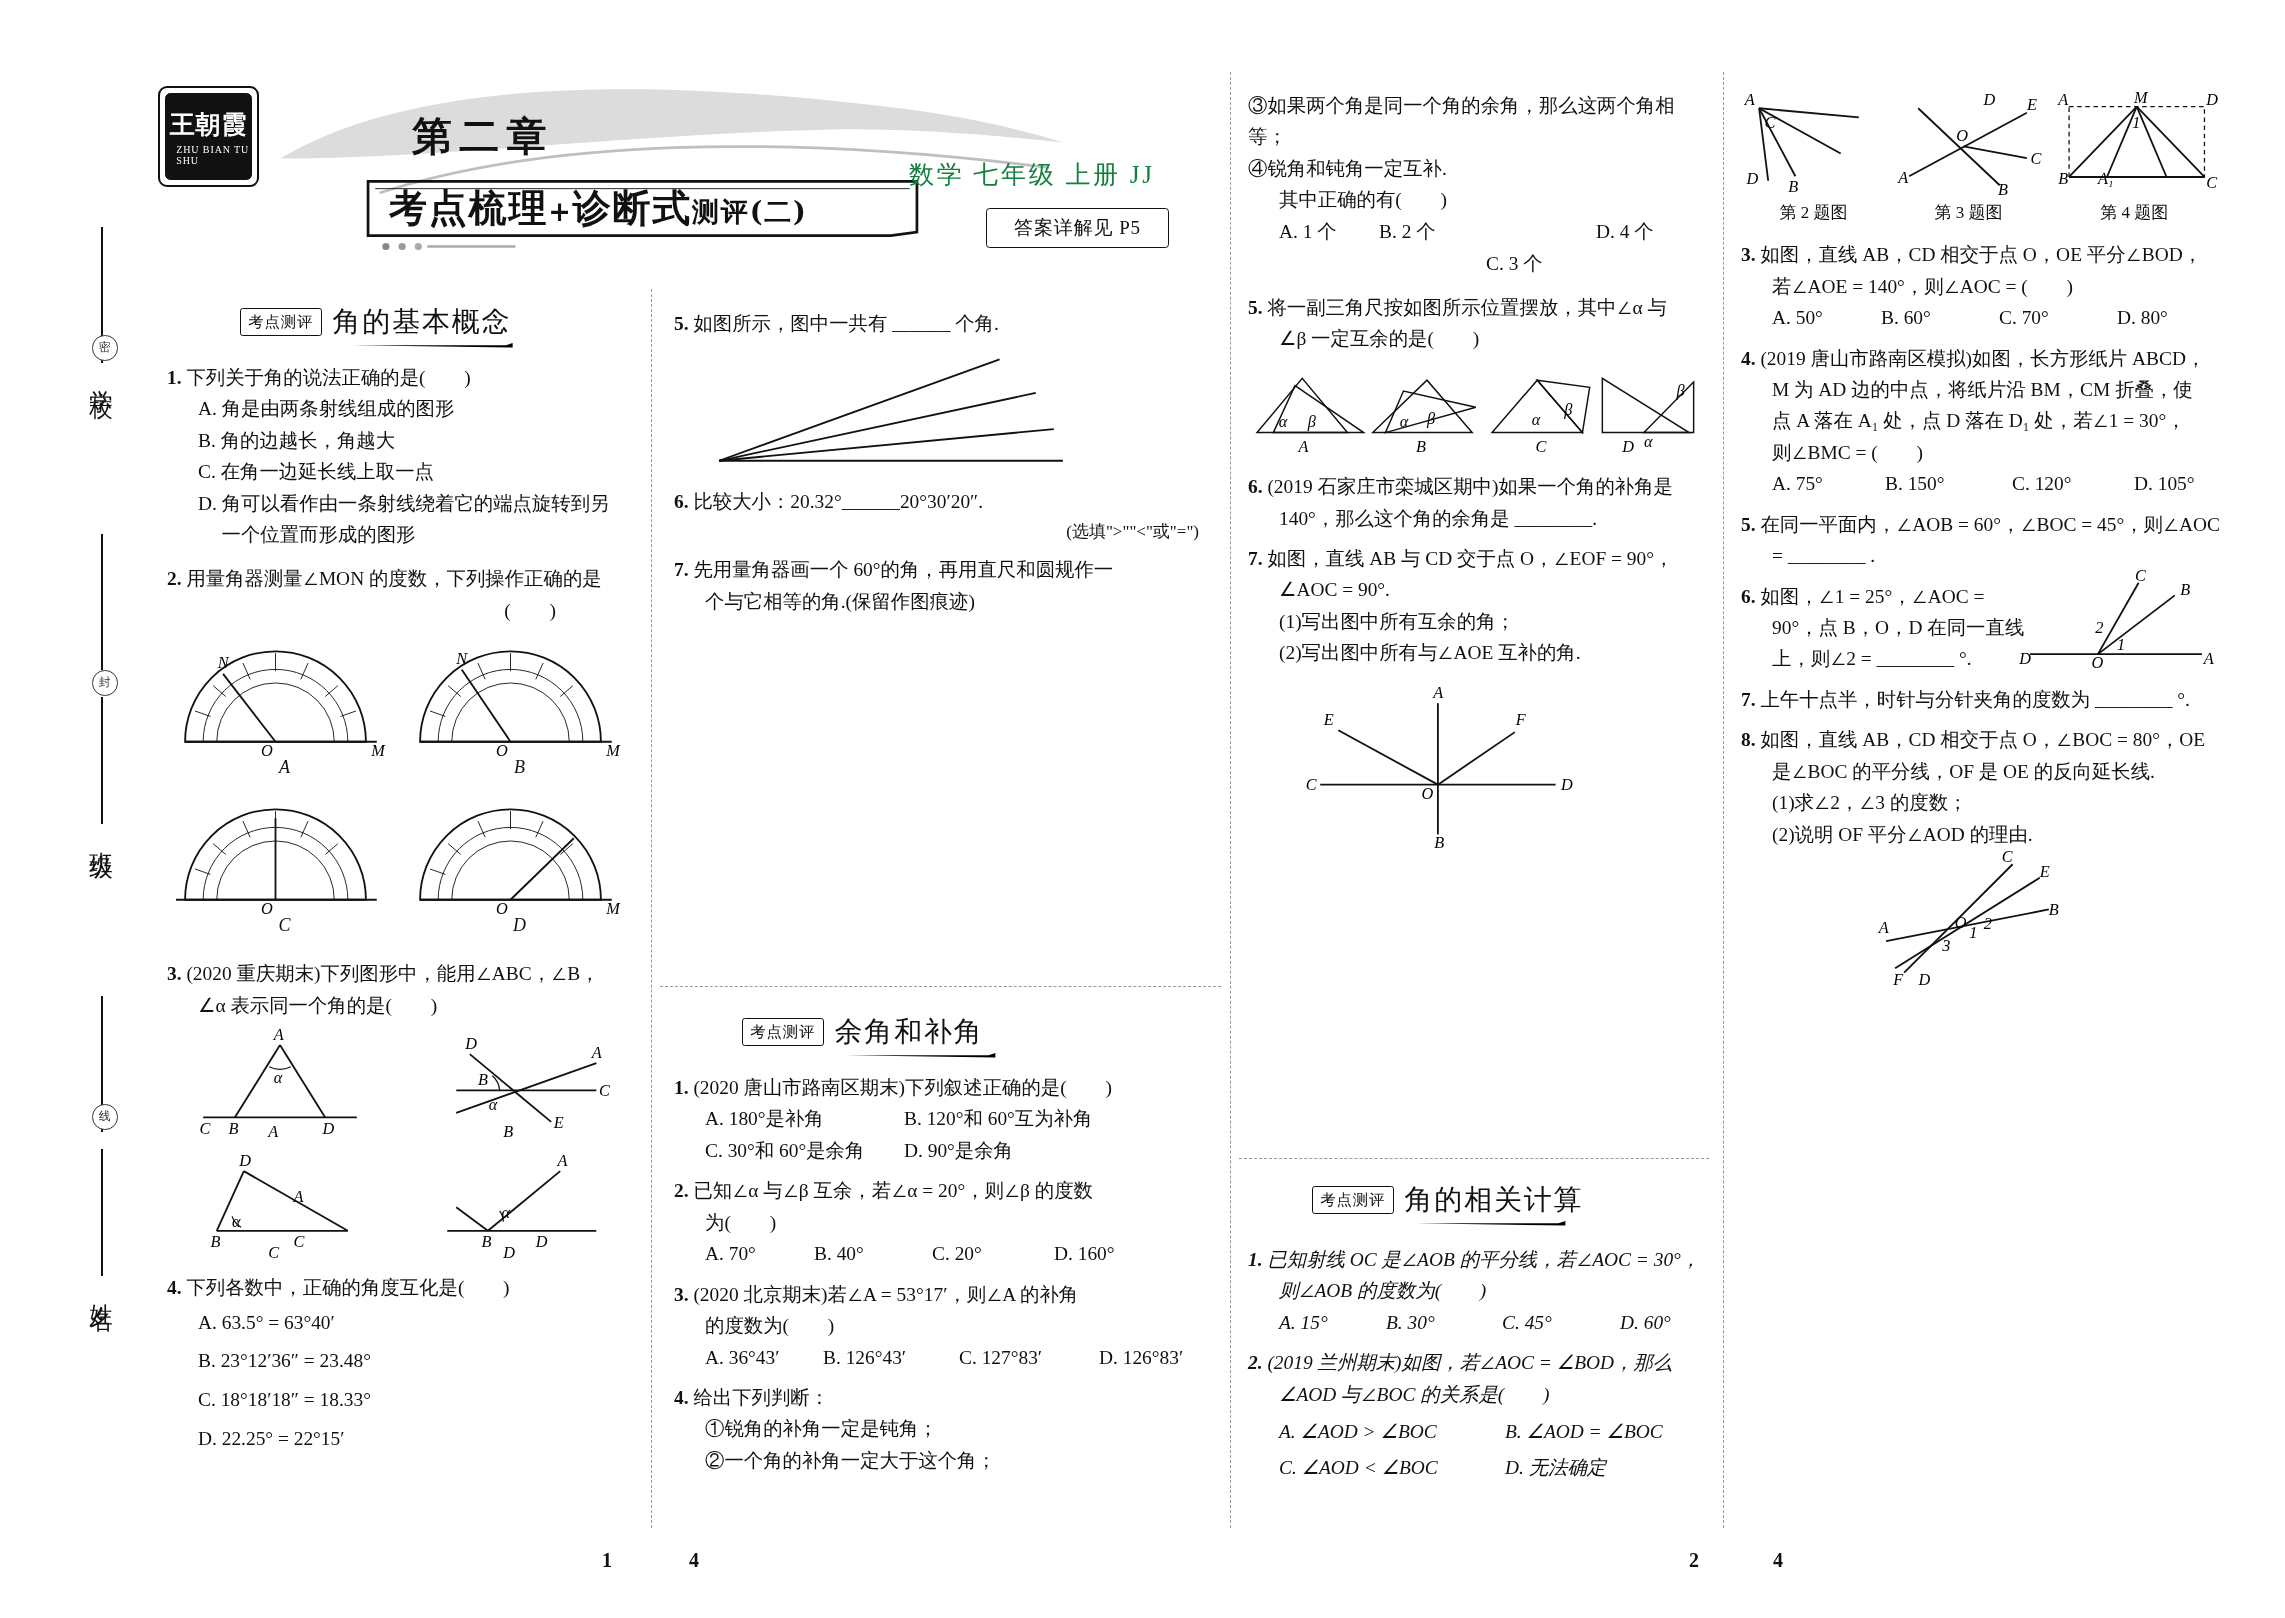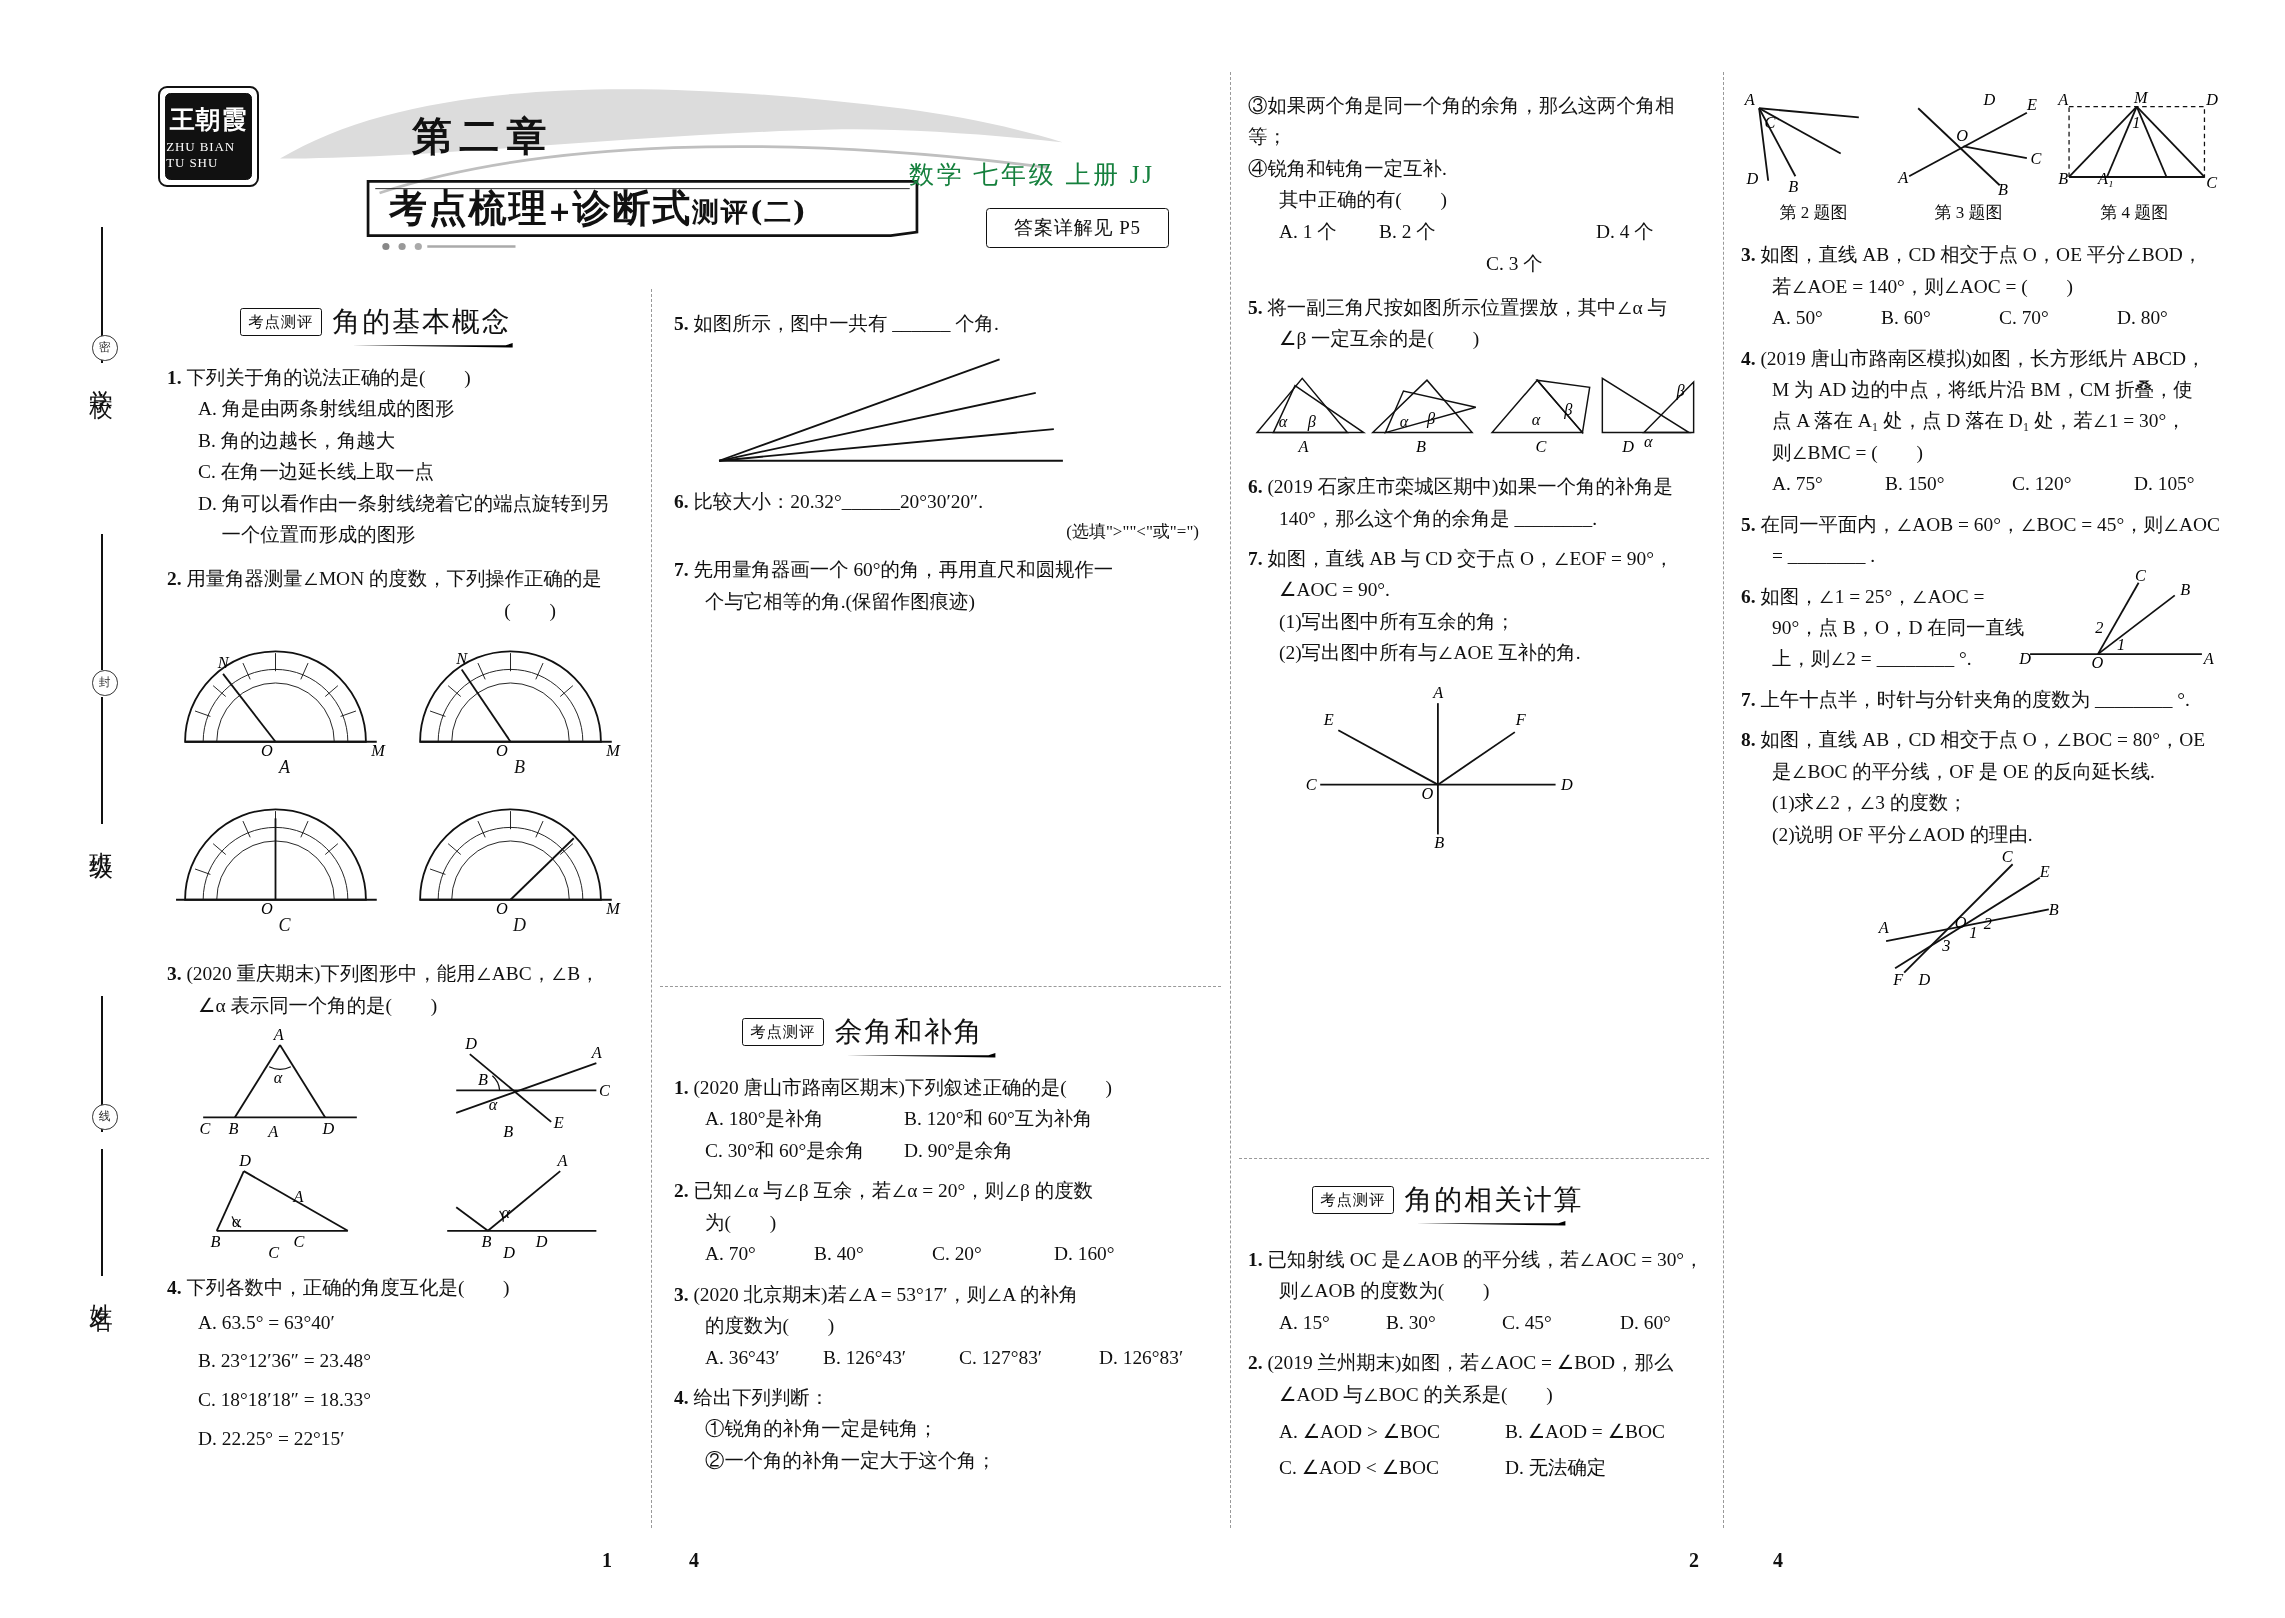--- a/index.html
+++ b/index.html
@@ -24,21 +24,21 @@
   .dot-sep{position:absolute;left:38px;width:23.5px;height:23.5px;border:0.9px solid #333;border-radius:50%;
      font-size:11.8px;line-height:23.5px;text-align:center;color:#333;background:#fff;}
 
   
   .logo{position:absolute;left:158px;top:86px;width:101px;height:101px;}
   .logo .ring{position:absolute;inset:0;border:2.7px solid #111;border-radius:9px;}
   .logo .inner{position:absolute;inset:7.2px;border:0.9px solid #111;border-radius:5.4px;
      display:flex;flex-direction:column;align-items:center;justify-content:center;
      background:#111;color:#fff;}
   .logo .inner .t1{font-size:25px;font-weight:bold;letter-spacing:0.9px;}
-  .logo .inner .t2{font-size:13px;letter-spacing:0.9px;margin-top:3px;}
+  .logo .inner .t2{font-size:10px;letter-spacing:0.9px;margin-top:3px;padding-left:10px;}
 
   .swoosh{position:absolute;left:271px;top:86px;width:796px;height:127px;}
   .chapter-title{
     position:absolute;left:412px;top:109px;
     font-size:40px;font-weight:bold;letter-spacing:7.2px;
     font-family:"DejaVu Serif", serif;
   }
   .banner{
     position:absolute;left:362px;top:176px;width:561px;height:65px;
   }
@@ -504,21 +504,21 @@
     </div>
   </div>
 
   <div class="sec" style="left:1312px;top:1181px;width:362px;">
     <span class="tag">考点测评</span><span class="name">角的相关计算</span>
     <svg class="rule" width="362" height="12.7" viewBox="0 0 400 14" style="top:40px;">
       <path d="M0,6 L370,6 L388,0 L388,12 Z" fill="#000"></path>
     </svg>
   </div>
 
-  <div class="col" style="left:1248px;top:1244px;width:461px;">
+  <div class="col" style="left:1248px;top:1244px;width:461px;font-style:italic;">
     <div class="q">
       <span class="num">1.</span>
       <span>已知射线 OC 是∠AOB 的平分线，若∠AOC = 30°，</span>
       <div class="indent">则∠AOB 的度数为(　　)</div>
       <div class="opts opt-row">
         <div class="opt" style="width:107px;">A. 15°</div>
         <div class="opt" style="width:116px;">B. 30°</div>
         <div class="opt" style="width:118px;">C. 45°</div>
         <div class="opt">D. 60°</div>
       </div>

